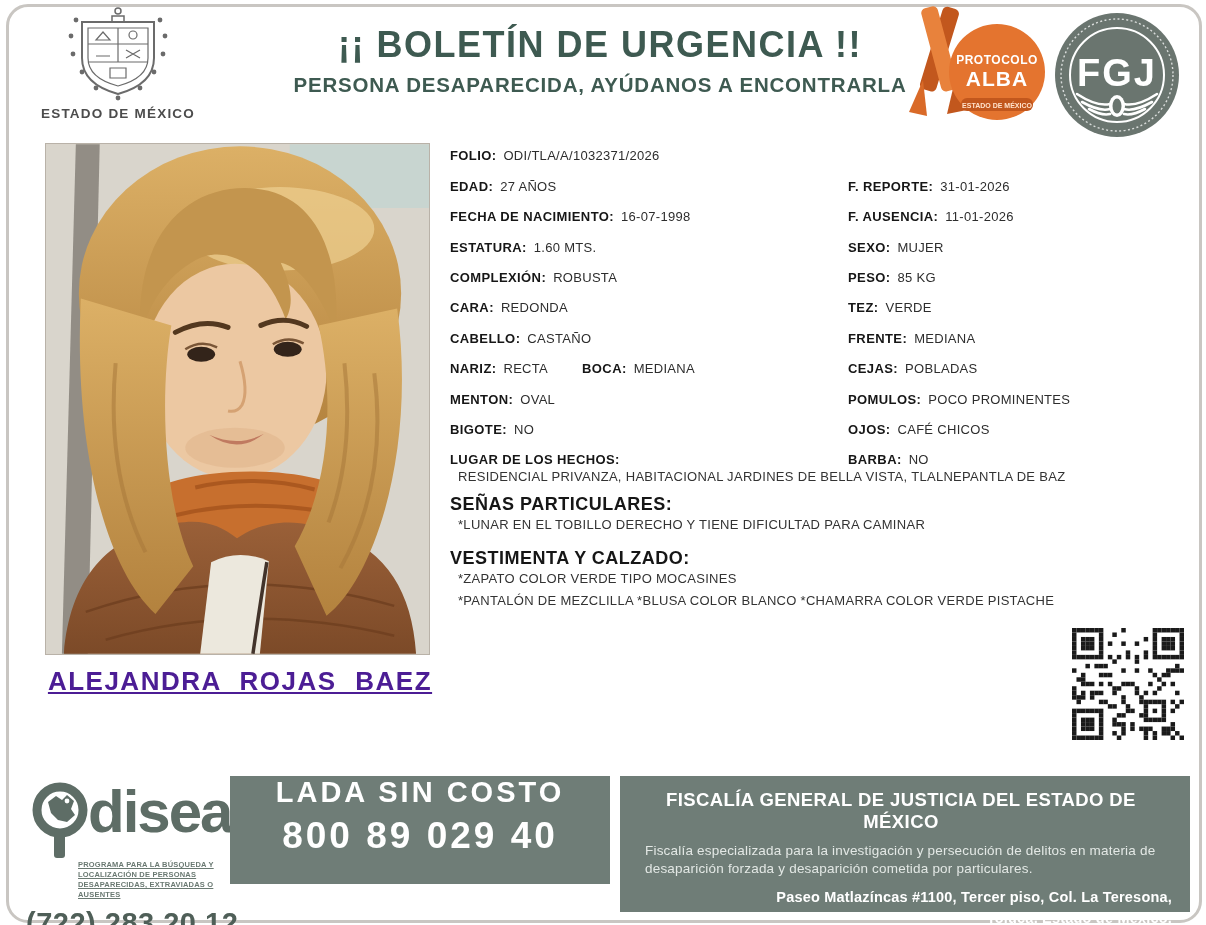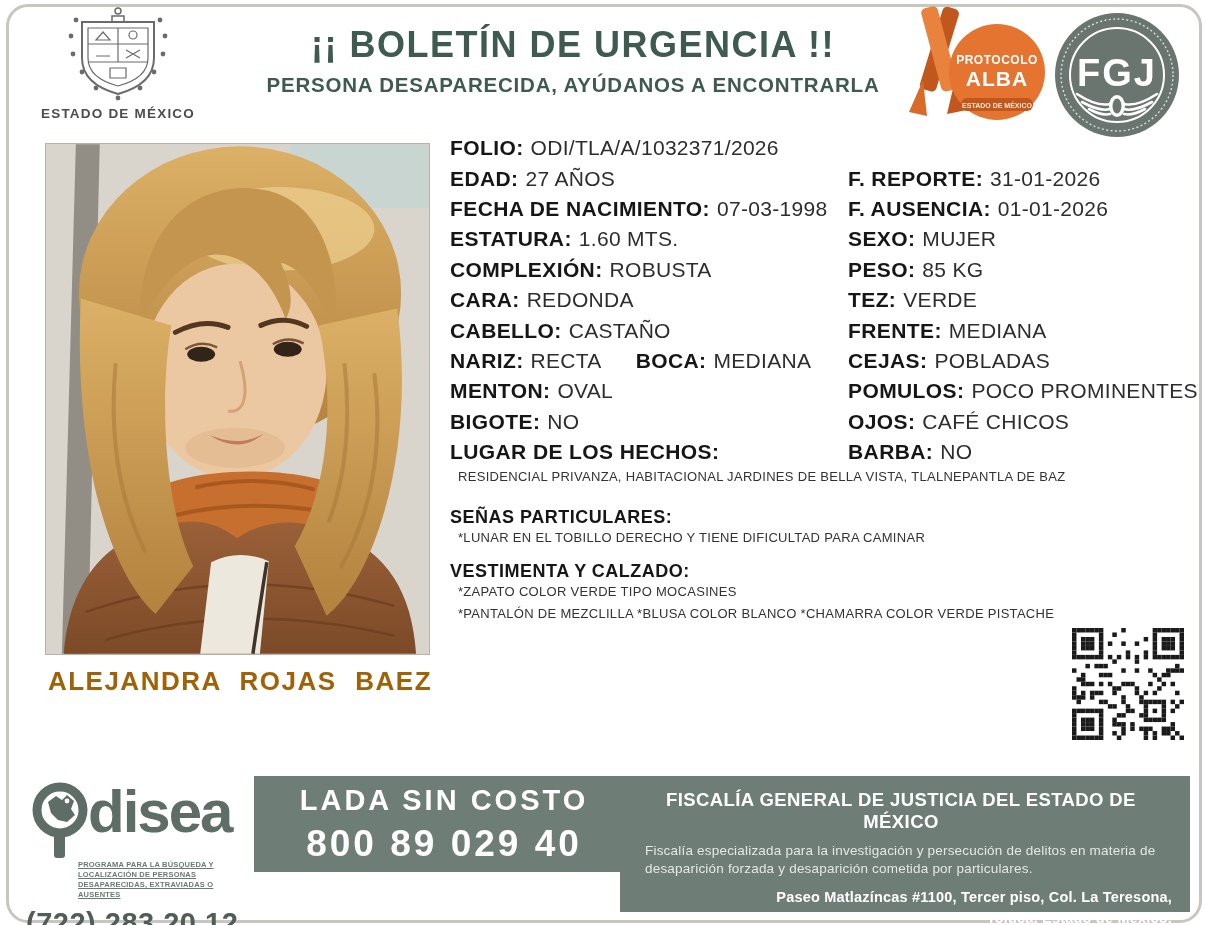--- a/index.html
+++ b/index.html
@@ -5,56 +5,56 @@
   html,body{margin:0;padding:0;background:#ffffff;}
   body{width:1206px;height:925px;position:relative;overflow:hidden;
        font-family:"Liberation Sans",sans-serif;color:#1f1f1f;}
   .card-border{position:absolute;left:6px;top:4px;width:1190px;height:913px;
        border:3px solid #c9c6c2;border-radius:22px;pointer-events:none;}
 
   
   .coat{position:absolute;left:52px;top:6px;width:132px;height:100px;}
   .coat-caption{position:absolute;left:18px;top:106px;width:200px;text-align:center;
        font-size:13.5px;font-weight:bold;letter-spacing:1.2px;color:#4c4c4c;}
-  .titles{position:absolute;left:248px;top:24px;width:650px;text-align:center;}
+  .titles{position:absolute;left:275px;top:24px;width:650px;text-align:center;}
   .title{font-size:36px;font-weight:800;letter-spacing:1.5px;color:#3e5a51;}
   .subtitle{margin-top:7px;font-size:20.5px;font-weight:800;letter-spacing:.8px;color:#3e5a51;}
   .alba{position:absolute;left:905px;top:6px;width:142px;height:124px;}
   .fgj{position:absolute;left:1052px;top:10px;width:130px;height:130px;}
 
   
   .photo{position:absolute;left:45px;top:143px;width:385px;height:512px;
        border:1px solid #b9b2a8;box-sizing:border-box;overflow:hidden;background:#d9d5cc;}
   .photo svg{display:block;}
   .name{position:absolute;left:40px;top:666px;width:400px;text-align:center;
-       font-size:26px;font-weight:800;letter-spacing:1.5px;word-spacing:10px;color:#a16207;}
+       font-size:26px;font-weight:800;letter-spacing:1.5px;word-spacing:10px;color:#4c1d95;text-decoration:underline;}
 
   
   .fields{position:absolute;left:450px;top:133px;width:748px;}
-  .row{display:flex;height:30.4px;align-items:center;font-size:21px;}
+  .row{display:flex;height:30.4px;align-items:flex-end;font-size:13px;}
   .cell-l{width:398px;display:flex;gap:34px;flex:none;}
   .cell-r{flex:1;}
   .lbl{font-weight:bold;letter-spacing:.4px;color:#161616;}
   .val{margin-left:7px;color:#2d2d2d;letter-spacing:.3px;}
   .detail-line{font-size:13px;letter-spacing:.3px;color:#333;padding-left:8px;margin-top:2px;}
-  .sec-header{font-size:18px;font-weight:800;letter-spacing:.5px;margin-top:23px;color:#161616;}
+  .sec-header{font-size:18px;font-weight:800;letter-spacing:.5px;margin-top:10px;color:#161616;}
   .sec-gap{margin-top:16px;}
   .detail-line + .detail-line{margin-top:7px;}
 
   
   .qr{position:absolute;left:1064px;top:620px;width:128px;height:128px;background:#fff;
       display:flex;align-items:center;justify-content:center;}
 
   
   .odisea{position:absolute;left:26px;top:780px;width:250px;}
   .program{margin:-4px 0 0 52px;width:168px;font-size:7.5px;line-height:1.35;
       letter-spacing:.2px;color:#6a7972;font-weight:bold;text-decoration:underline;}
   .phone{margin-top:6px;font-size:29px;font-weight:800;letter-spacing:.5px;color:#4f5f58;}
-  .lada{position:absolute;left:230px;top:776px;width:380px;height:96px;background:#6f7d77;
-      display:flex;flex-direction:column;align-items:center;justify-content:center;gap:6px;margin-left:24px;}
+  .lada{position:absolute;left:230px;top:776px;width:380px;height:108px;background:#6f7d77;
+      display:flex;flex-direction:column;align-items:center;gap:6px;}
   .lada-1{font-size:29px;font-weight:800;letter-spacing:3px;color:#fff;}
   .lada-2{font-size:37px;font-weight:800;letter-spacing:3px;color:#fff;}
   .fiscalia{position:absolute;left:620px;top:776px;width:570px;height:136px;background:#6f7d77;
       box-sizing:border-box;padding:13px 18px 10px 10px;}
   .fis-title{font-size:18.5px;font-weight:800;letter-spacing:.4px;color:#fff;text-align:center;}
   .fis-desc{width:512px;margin:9px auto 0 auto;font-size:13.5px;line-height:1.35;color:#e3e8e5;
       letter-spacing:.2px;}
   .fis-addr{width:430px;margin:9px 0 0 auto;font-size:14.5px;font-weight:800;line-height:1.4;
       color:#fff;text-align:right;letter-spacing:.2px;}
 </style>
@@ -185,23 +185,23 @@
   </div>
 
   <div class="row">
     <span class="cell-l">
         <span><b class="lbl">EDAD:</b><span class="val">27 AÑOS</span></span>
       </span>
     <span class="cell-r"><b class="lbl">F. REPORTE:</b><span class="val">31-01-2026</span></span>
   </div>
   <div class="row">
     <span class="cell-l">
-        <span><b class="lbl">FECHA DE NACIMIENTO:</b><span class="val">07-03-1998</span></span>
-      </span>
-    <span class="cell-r"><b class="lbl">F. AUSENCIA:</b><span class="val">01-01-2026</span></span>
+        <span><b class="lbl">FECHA DE NACIMIENTO:</b><span class="val">16-07-1998</span></span>
+      </span>
+    <span class="cell-r"><b class="lbl">F. AUSENCIA:</b><span class="val">11-01-2026</span></span>
   </div>
   <div class="row">
     <span class="cell-l">
         <span><b class="lbl">ESTATURA:</b><span class="val">1.60 MTS.</span></span>
       </span>
     <span class="cell-r"><b class="lbl">SEXO:</b><span class="val">MUJER</span></span>
   </div>
   <div class="row">
     <span class="cell-l">
         <span><b class="lbl">COMPLEXIÓN:</b><span class="val">ROBUSTA</span></span>

